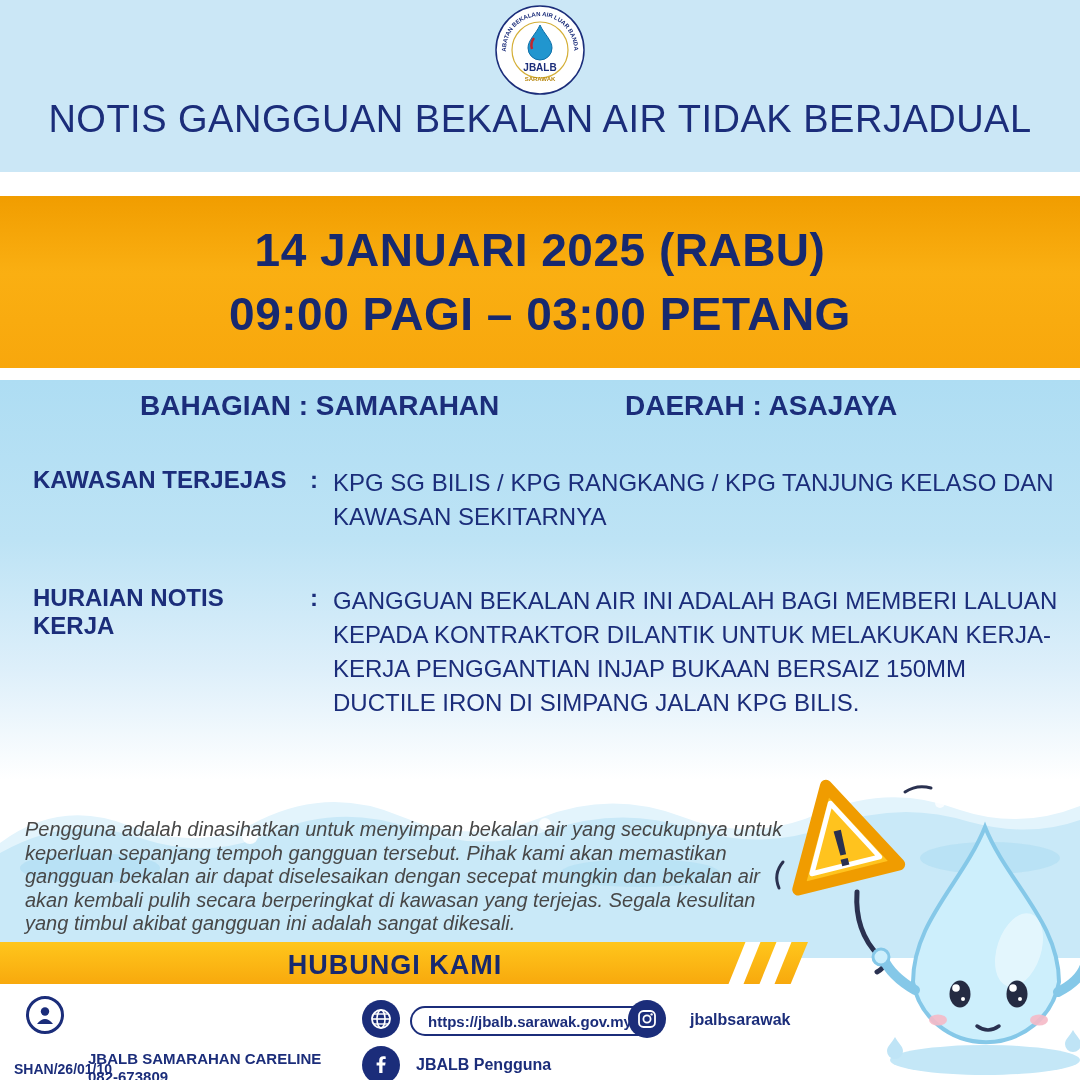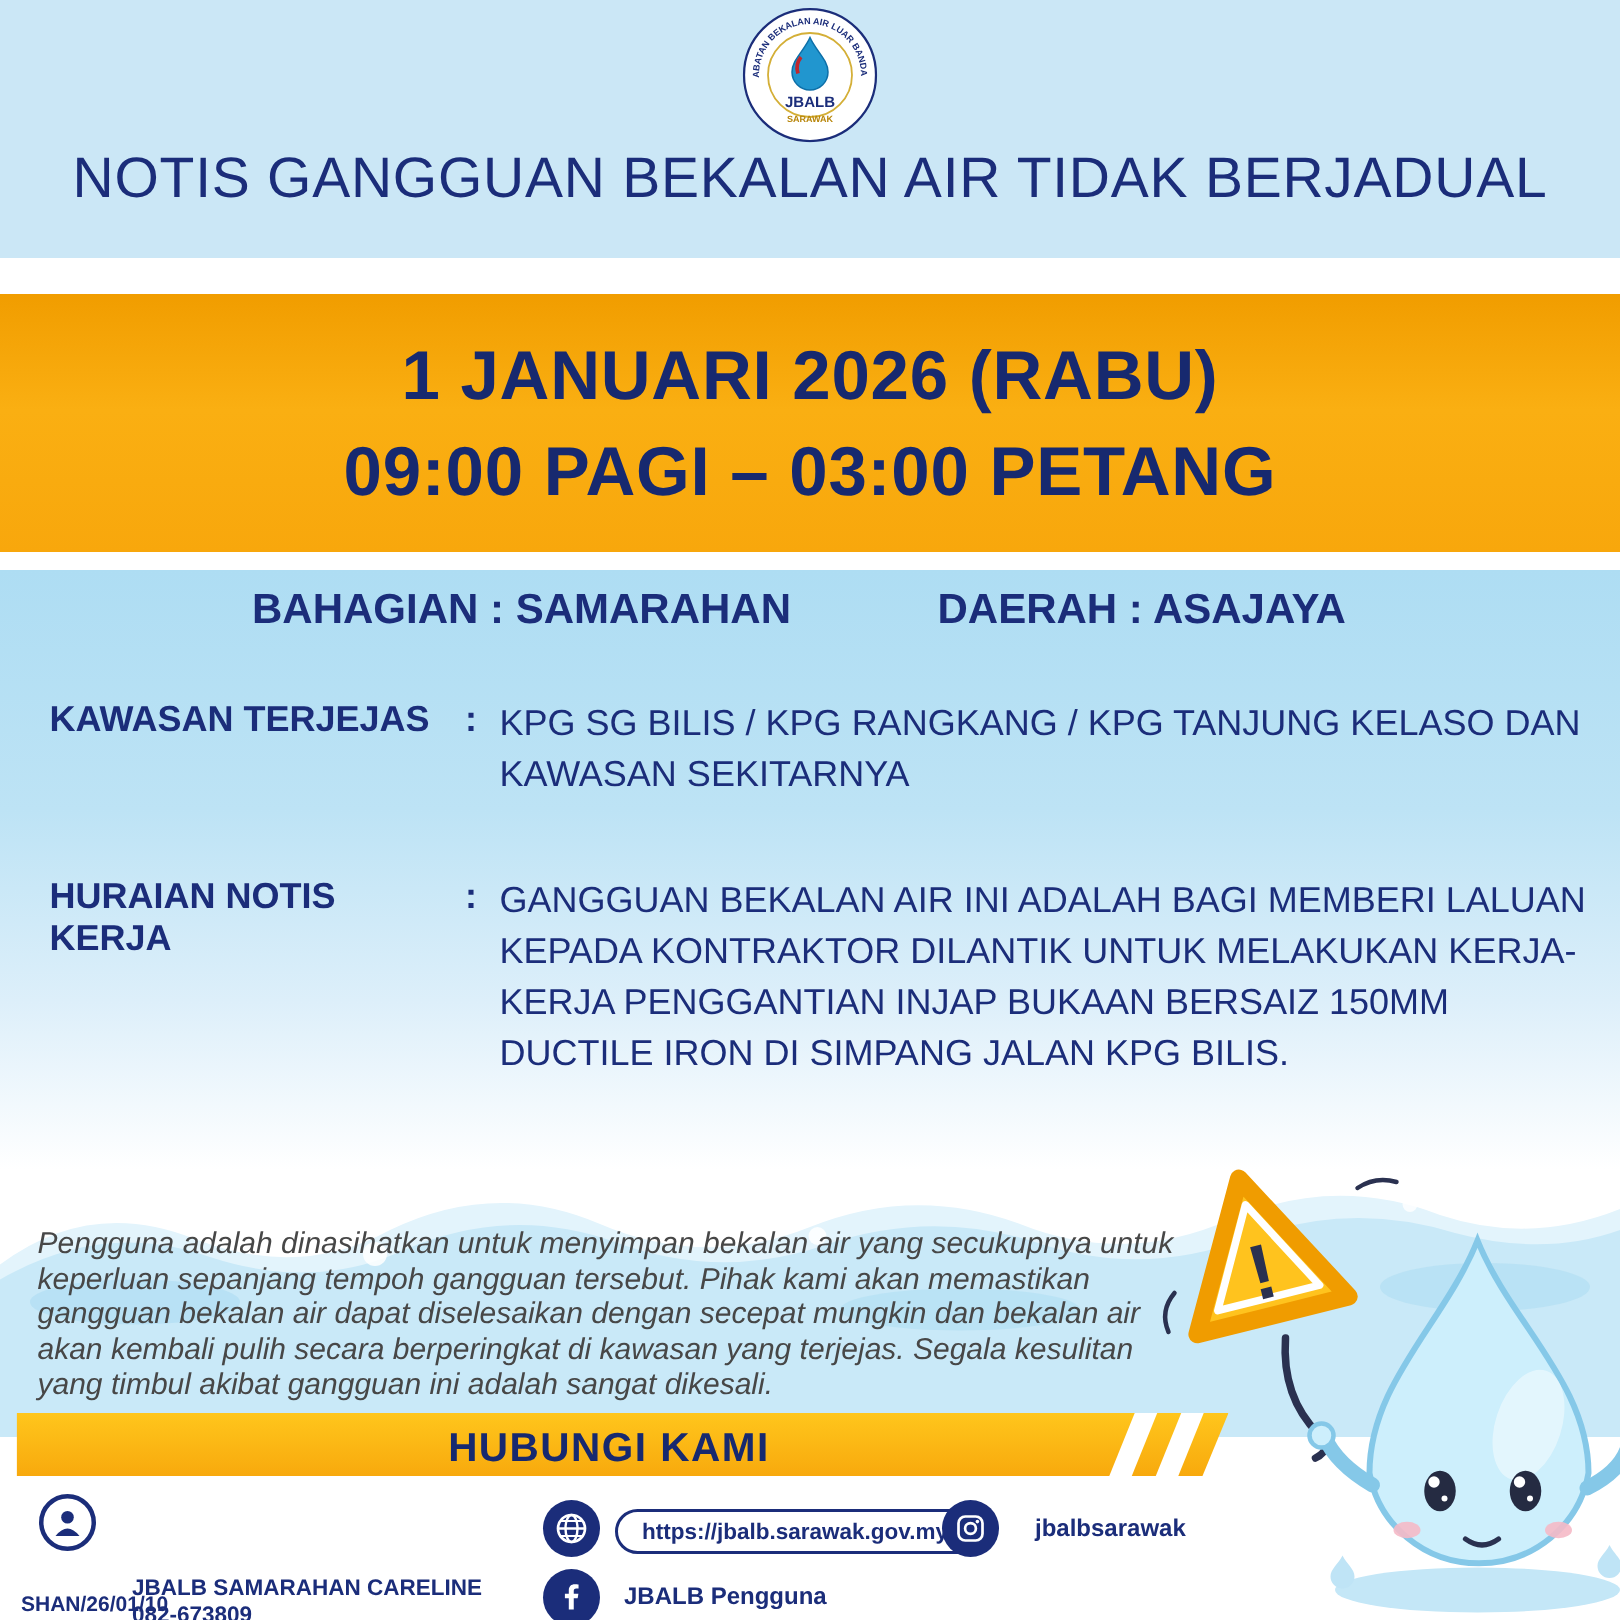--- a/index.html
+++ b/index.html
@@ -26,37 +26,37 @@
     position:absolute;top:196px;left:0;width:1080px;height:172px;
     background:linear-gradient(180deg,var(--orange-top) 0%,var(--orange-mid) 45%,#f8a70c 100%);
     display:flex;flex-direction:column;justify-content:center;align-items:center;gap:10px;
   }
   .banner-line{font-size:46px;font-weight:bold;color:#17296f;letter-spacing:.5px;}
   
   .info-band{
     position:absolute;top:380px;left:0;width:1080px;height:400px;
     background:linear-gradient(180deg,#aeddf3 0%,#bde3f5 40%,#ddeffa 72%,#ffffff 100%);
   }
-  .bahagian{position:absolute;top:390px;left:140px;font-size:28px;font-weight:bold;margin-left:28px;}
+  .bahagian{position:absolute;top:390px;left:140px;font-size:28px;font-weight:bold;}
   .daerah{position:absolute;top:390px;left:625px;font-size:28px;font-weight:bold;text-align:right;}
   .kv{position:absolute;left:33px;display:flex;align-items:flex-start;}
   .kv .kv-label{width:262px;font-size:24px;font-weight:bold;}
   .kv .kv-colon{width:38px;font-size:24px;font-weight:bold;text-align:center;}
   .kv .kv-value{width:728px;font-size:24px;font-weight:normal;line-height:34px;}
   .kawasan{top:466px;}
   .huraian{top:584px;}
   
   .splash-svg{position:absolute;top:758px;left:0;width:1080px;height:200px;}
   .advisory{
     position:absolute;top:818px;left:25px;width:762px;
     font-style:italic;font-size:20px;line-height:23.5px;color:#474747;font-weight:400;
   }
   
   .contact-bar{
-    position:absolute;top:942px;left:11px;width:820px;height:42px;
+    position:absolute;top:942px;left:0;width:820px;height:42px;
     background:linear-gradient(180deg,var(--yellow),#f8a90d);
     clip-path:polygon(0 0,808px 0,789px 46px,0 46px);
   }
   .bar-label{display:block;width:790px;text-align:center;line-height:46px;
     font-size:27px;font-weight:bold;color:#17296f;letter-spacing:1px;}
   .bar-stripe{position:absolute;top:-6px;bottom:-6px;width:15px;background:#fff;transform:skewX(-22deg);}
   .s1{left:737px}.s2{left:768px}
   
   .icon-circle{width:38px;height:38px;border-radius:50%;background:var(--navy);
     display:flex;align-items:center;justify-content:center;}
@@ -92,21 +92,21 @@
     </text>
     <path d="M45,20 C41,29 33,35 33,43 a12,12 0 0 0 24,0 C57,35 49,29 45,20 Z" fill="#2196cf" stroke="#0d6fa8" stroke-width="1"></path>
     <path d="M39,33 q-4,5 -2,11" stroke="#c0272d" stroke-width="2.5" fill="none"></path>
     <text x="45" y="66" text-anchor="middle" font-size="10" font-weight="bold" fill="#1b2d7a" font-family="Liberation Sans, sans-serif">JBALB</text>
     <text x="45" y="76" text-anchor="middle" font-size="6" font-weight="bold" fill="#b8860b" font-family="Liberation Sans, sans-serif">SARAWAK</text>
   </svg>
 
   <div class="main-title">NOTIS GANGGUAN BEKALAN AIR TIDAK BERJADUAL</div>
 
   <div class="orange-band">
-    <div class="banner-line">1 JANUARI 2026 (RABU)</div>
+    <div class="banner-line">14 JANUARI 2025 (RABU)</div>
     <div class="banner-line">09:00 PAGI – 03:00 PETANG</div>
   </div>
 
   <div class="info-band"></div>
 
   <div class="bahagian">BAHAGIAN : SAMARAHAN</div>
   <div class="daerah">DAERAH : ASAJAYA</div>
 
   <div class="kv kawasan">
     <div class="kv-label">KAWASAN TERJEJAS</div>

